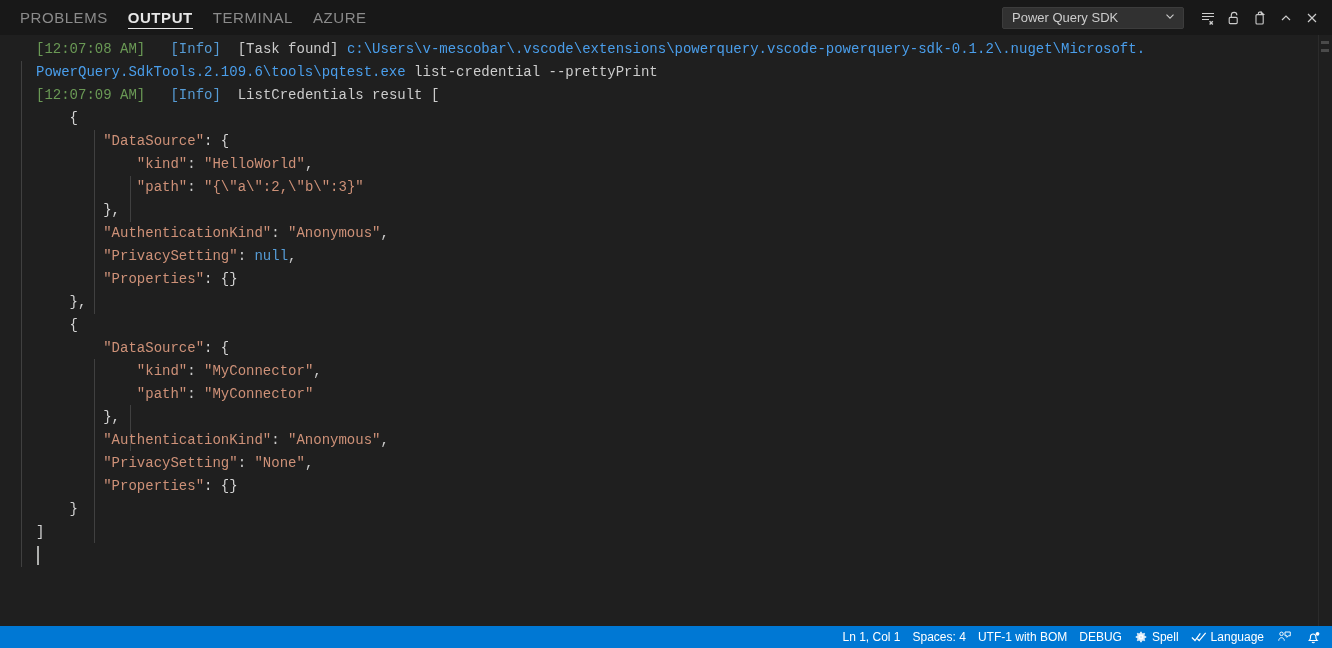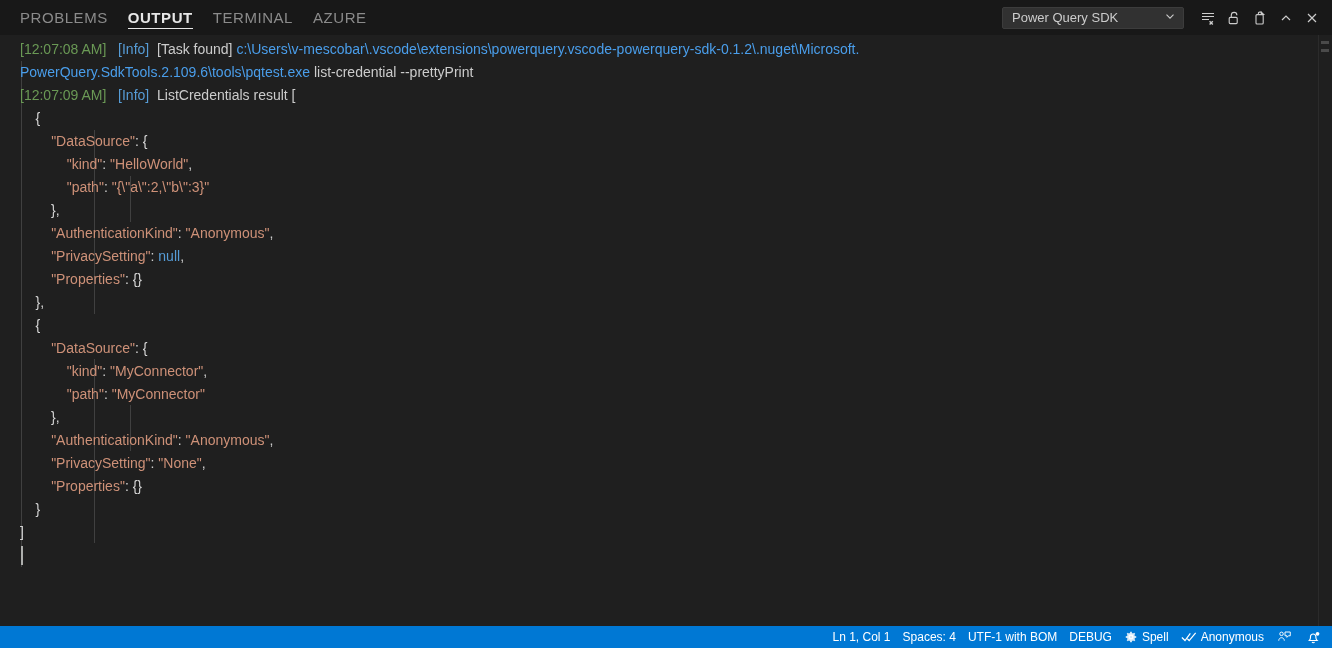--- a/index.html
+++ b/index.html
@@ -105,26 +105,26 @@
     background: #1f1f1f;
     overflow: hidden;
   }
 
   .code {
     position: absolute;
     top: 3px;
     left: 0;
     right: 14px;
     bottom: 0;
-    font-family: Liberation Sans, sans-serif;
+    font-family: Liberation Mono, monospace;
     font-size: 14px;
     line-height: 23px;
     white-space: pre;
     color: #cccccc;
-    padding-left: 20px;
+    padding-left: 36px;
   }
 
   .line { height: 23px; position: relative; white-space: pre; }
 
   
   .t-time   { color: #6a9955; }
   .t-info   { color: #569cd6; }
   .t-plain  { color: #cccccc; }
   .t-path   { color: #4a9eeb; }
   .t-punct  { color: #cccccc; }
@@ -303,21 +303,21 @@
         </span>
         <span>Spell</span>
       </div>
       <div class="status-item">
         <span>
           <svg width="16" height="14" viewBox="0 0 18 14" fill="none" stroke="#fff" stroke-width="1.4">
             <path d="M1 7.5 L4.5 11 L10.5 3"></path>
             <path d="M7 8.8 L9.2 11 L16.5 2.4"></path>
           </svg>
         </span>
-        <span>Anonymous</span>
+        <span>Language</span>
       </div>
       <div class="status-item status-icon-only">
         <span>
           <svg width="15" height="14" viewBox="0 0 16 16" fill="none" stroke="#fff" stroke-width="1.1">
             <circle cx="4.6" cy="4.4" r="2"></circle>
             <path d="M1.4 12.2c0-2 1.5-3.4 3.2-3.4s3.2 1.4 3.2 3.4"></path>
             <path d="M8.6 2.3h6v4.3h-2.1l-1.7 1.8V6.6H8.6z"></path>
           </svg>
         </span>
       </div>

